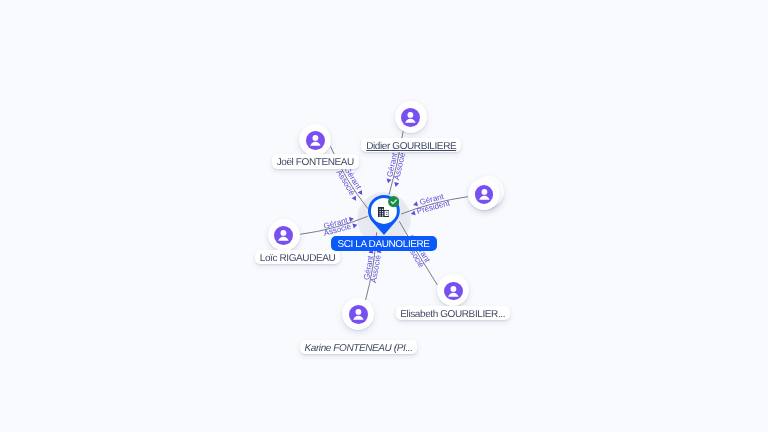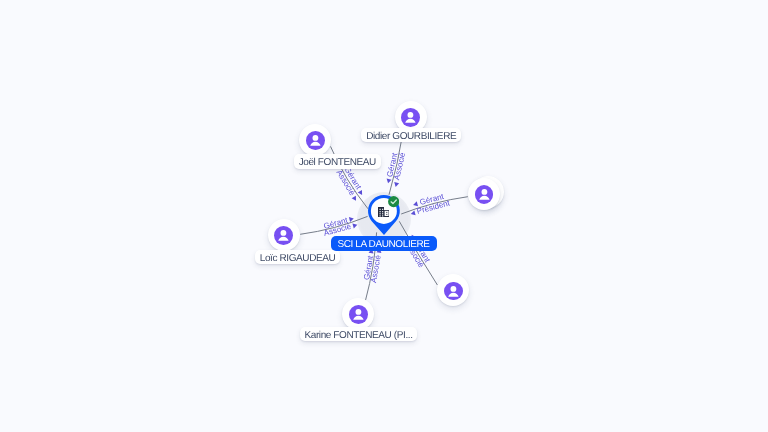--- a/index.html
+++ b/index.html
@@ -89,30 +89,30 @@
   <div class="rel" style="left:366.60px;top:279.57px;transform:translateY(-50%) rotate(-80.45deg);">Gérant</div>
   <div class="rel" style="left:373.90px;top:282.58px;transform:translateY(-50%) rotate(-80.45deg);">Associé</div>
 <div class="pnode" style="left:394.50px;top:101.00px;">
       <span class="av">
         <svg viewBox="0 0 100 100" width="18.8" height="18.8" style="display:block">
           <circle cx="50" cy="37" r="15.5" fill="#fff"></circle>
           <path d="M50 57.5 C36.5 57.5 25.5 66.5 22.5 78.5 L77.5 78.5 C74.5 66.5 63.5 57.5 50 57.5 Z" fill="#fff"></path>
         </svg>
       </span>
     </div>
-<div class="plabel" style="left:361.40px;top:128px;">Didier GOURBILIERE</div>
+<div class="plabel" style="left:361.40px;top:138px;text-decoration:underline;">Didier GOURBILIERE</div>
 <div class="pnode" style="left:299.30px;top:124.00px;">
       <span class="av">
         <svg viewBox="0 0 100 100" width="18.8" height="18.8" style="display:block">
           <circle cx="50" cy="37" r="15.5" fill="#fff"></circle>
           <path d="M50 57.5 C36.5 57.5 25.5 66.5 22.5 78.5 L77.5 78.5 C74.5 66.5 63.5 57.5 50 57.5 Z" fill="#fff"></path>
         </svg>
       </span>
     </div>
-<div class="plabel" style="left:271.90px;top:154.40px;margin-left:22px;">Joël FONTENEAU</div>
+<div class="plabel" style="left:271.90px;top:154.40px;">Joël FONTENEAU</div>
 <div class="pnode" style="left:267.80px;top:219.00px;">
       <span class="av">
         <svg viewBox="0 0 100 100" width="18.8" height="18.8" style="display:block">
           <circle cx="50" cy="37" r="15.5" fill="#fff"></circle>
           <path d="M50 57.5 C36.5 57.5 25.5 66.5 22.5 78.5 L77.5 78.5 C74.5 66.5 63.5 57.5 50 57.5 Z" fill="#fff"></path>
         </svg>
       </span>
     </div>
 <div class="plabel" style="left:255px;top:249.90px;">Loïc RIGAUDEAU</div>
 <div class="stackback" style="left:472.30px;top:175.50px;"></div>
@@ -125,29 +125,30 @@
       </span>
     </div>
 <div class="pnode" style="left:437.40px;top:274.40px;">
       <span class="av">
         <svg viewBox="0 0 100 100" width="18.8" height="18.8" style="display:block">
           <circle cx="50" cy="37" r="15.5" fill="#fff"></circle>
           <path d="M50 57.5 C36.5 57.5 25.5 66.5 22.5 78.5 L77.5 78.5 C74.5 66.5 63.5 57.5 50 57.5 Z" fill="#fff"></path>
         </svg>
       </span>
     </div>
+<div class="plabel" style="left:395.50px;top:305.70px;">Elisabeth GOURBILIER...</div>
 <div class="pnode" style="left:342.40px;top:297.60px;">
       <span class="av">
         <svg viewBox="0 0 100 100" width="18.8" height="18.8" style="display:block">
           <circle cx="50" cy="37" r="15.5" fill="#fff"></circle>
           <path d="M50 57.5 C36.5 57.5 25.5 66.5 22.5 78.5 L77.5 78.5 C74.5 66.5 63.5 57.5 50 57.5 Z" fill="#fff"></path>
         </svg>
       </span>
     </div>
-<div class="plabel" style="left:299.70px;top:327px;">Karine FONTENEAU (PI...</div>
+<div class="plabel" style="left:299.70px;top:340px;font-style:italic;">Karine FONTENEAU (PI...</div>
 <div id="pin-wrap">
   <svg viewBox="0 0 31.8 40.2" width="31.8" height="40.2" style="position:absolute;left:0;top:0;overflow:visible;">
     <path d="M 3.96 26.40 A 15.9 15.9 0 1 1 27.93 26.30 L 16.00 40.10 Z" fill="#0a5afa"></path>
     <circle cx="15.9" cy="15.9" r="13.0" fill="#fdfeff"></circle>
   </svg>
   <svg style="position:absolute;left:10.0px;top:11.3px;" viewBox="0 0 11.6 10.1" width="11.6" height="10.1">
     <path d="M0 0 h6.0 v10.1 h-6.0 z" fill="#232a3e"></path>
     <path d="M6.0 3.1 h5.6 v7.0 h-5.6 z" fill="#232a3e"></path>
     <rect x="6.6" y="3.9" width="4.0" height="5.1" fill="#fbfcfd"></rect>
     <g fill="#fbfcfd">

